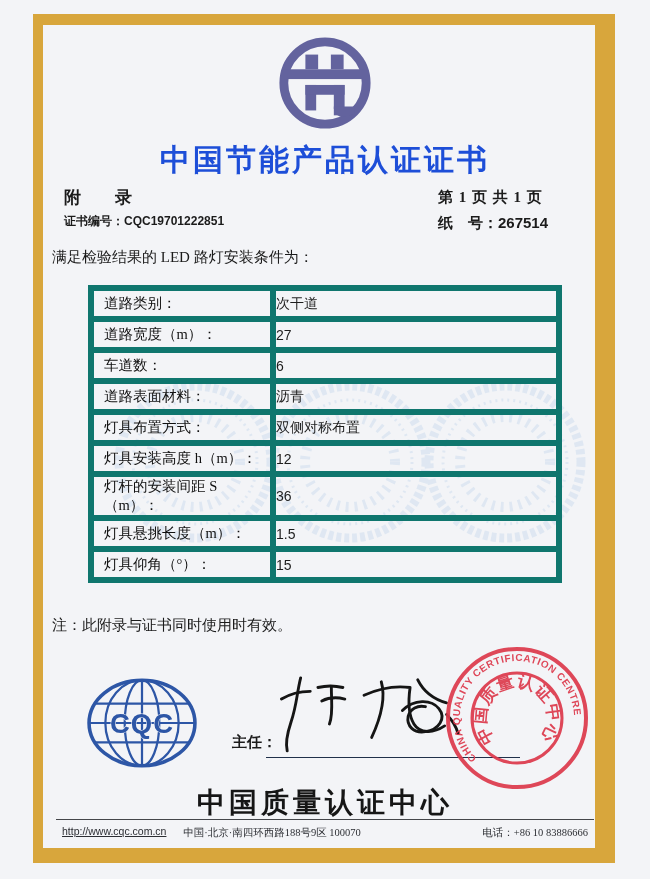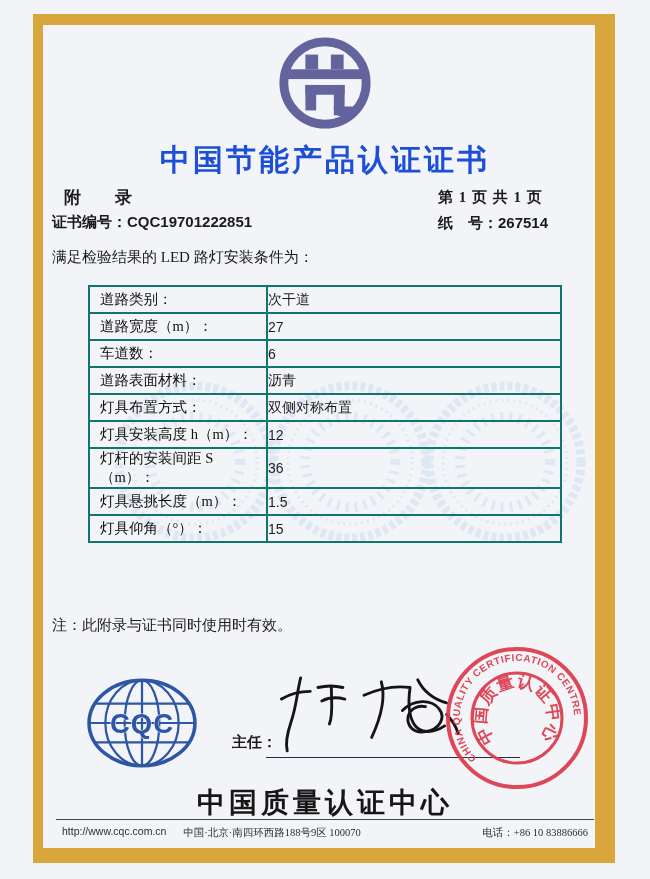--- a/index.html
+++ b/index.html
@@ -20,47 +20,47 @@
   .watermarks{left:0;top:0;pointer-events:none;}
   
   .energy-logo{left:276px;top:34px;width:98px;height:98px;}
   .title{
     left:0;top:140px;width:650px;margin:0;text-align:center;
     font-family:"Liberation Sans", sans-serif;font-weight:bold;
     font-size:30px;letter-spacing:3px;color:#1d4ed8;
   }
   .appendix{left:64px;top:186px;font-size:17px;font-weight:bold;}
   .page-info{left:438px;top:188px;font-size:15px;font-weight:bold;letter-spacing:1px;}
-  .cert-row{left:52px;top:213px;font-size:15px;font-weight:bold;}
+  .cert-row{left:64px;top:213px;font-size:12px;font-weight:bold;}
   .paper-row{left:438px;top:214px;font-size:15px;font-weight:bold;}
   .num{font-family:"Liberation Sans", sans-serif;font-weight:bold;}
   .intro{left:52px;top:248px;font-size:15px;}
   table.cond-table{
     left:88px;top:285px;width:474px;border-collapse:collapse;
     position:absolute;table-layout:fixed;background:transparent;
   }
-  .cond-table td{border:2px solid #0f766e;height:25px;padding:0;}
+  .cond-table td{border:6px solid #0f766e;height:25px;padding:0;}
   .cond-table td.lbl{width:166px;padding-left:10px;font-size:14.5px;color:#101010;}
   .cond-table td.val{
     text-align:left;font-size:14px;color:#1d1d1d;
     font-family:"Liberation Sans", sans-serif;
   }
   .note{left:52px;top:616px;font-size:15px;}
   .cqc-globe{left:86px;top:676px;width:112px;height:94px;}
   .director{left:232px;top:689px;font-size:15px;font-weight:bold;margin-top:44px;}
   .sig-line{left:266px;top:757px;width:254px;height:0;border-top:1.5px solid #20304a;}
   .signature{left:268px;top:666px;width:240px;height:92px;}
   .stamp{left:444px;top:645px;width:146px;height:146px;opacity:.93;}
   .org-name{
     left:0;top:784px;width:650px;text-align:center;margin:0;
     font-family:"Liberation Sans", sans-serif;font-weight:bold;
     font-size:28px;letter-spacing:4px;color:#161616;
   }
   .footer-line{left:56px;top:819px;width:538px;height:1px;background:#44464a;}
-  .footer-website{left:62px;top:825px;font-size:10.5px;font-family:"Liberation Sans", sans-serif;color:#2c2e33;}
+  .footer-website{left:62px;top:825px;font-size:10.5px;font-family:"Liberation Sans", sans-serif;color:#2c2e33;text-decoration:underline;}
   .footer-address{left:0;top:826px;width:544px;text-align:center;font-size:10.5px;color:#2c2e33;}
   .footer-phone{right:62px;top:826px;font-size:10.5px;color:#2c2e33;}
   .ring-text{fill:#dd3a4d;font-family:"Liberation Sans", sans-serif;font-size:10px;font-weight:bold;letter-spacing:.6px;}
   .seal-text{fill:#dd3a4d;font-family:"Liberation Sans", sans-serif;font-size:17px;font-weight:bold;letter-spacing:1px;}
   .globe-txt{fill:#2d56a6;font-family:"Liberation Sans", sans-serif;font-size:27px;font-weight:bold;
     stroke:#f5f6f9;stroke-width:1px;paint-order:stroke;letter-spacing:1px;}
 </style>
 </head>
 <body>
 

